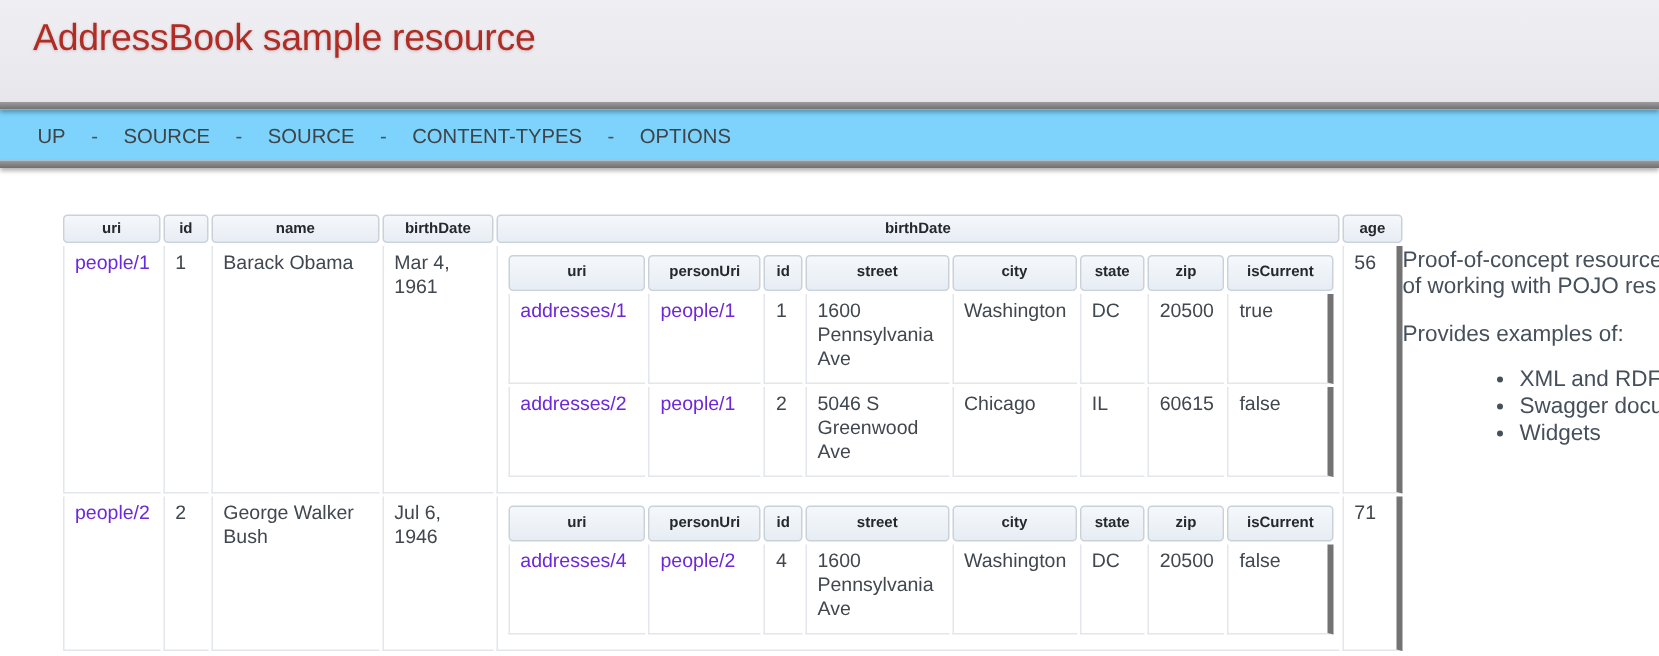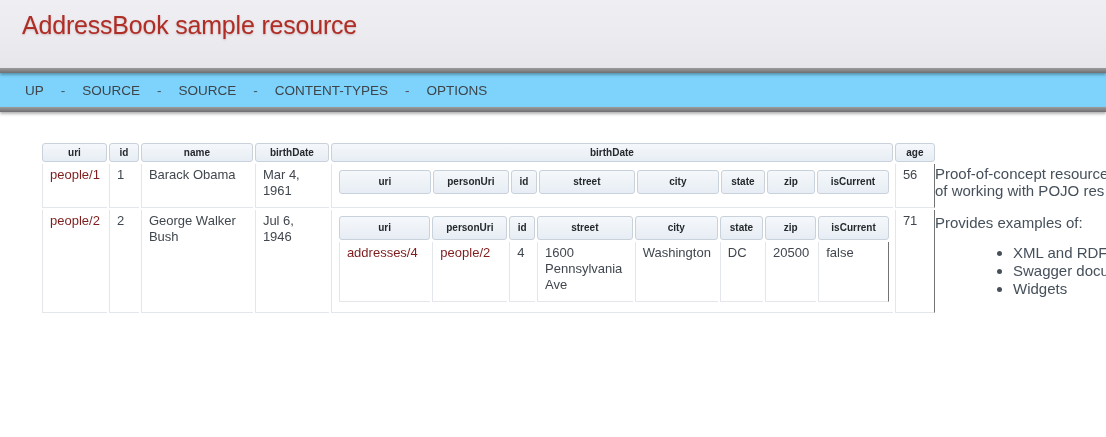--- a/index.html
+++ b/index.html
@@ -78,24 +78,24 @@
   td {
     font-size: 13px;
     color: #40474e;
     vertical-align: top;
     padding: 3px 7px 8px;
     border-left: 1px solid #e3e6ea;
     border-bottom: 1px solid #e3e6ea;
     line-height: 16px;
     background: #ffffff;
   }
-  td:last-child { border-right: 1px solid #737373; margin-left: 12px; }
+  td:last-child { border-right: 4px solid #737373; margin-left: 12px; }
   td.addr-wrap { padding: 2px 2px 8px 3px; }
 
-  a.res-link { color: #7f1d1d; text-decoration: none; }
+  a.res-link { color: #6d28d9; text-decoration: none; }
 
   .addr-table { margin: 2px 0 0 2px; }
 
   
   .sidebar {
     position: absolute;
     left: 935px;
     top: 24px;
     width: 420px;
     font-size: 15px;
@@ -179,20 +179,40 @@
                 <th class="chip">personUri</th>
                 <th class="chip">id</th>
                 <th class="chip">street</th>
                 <th class="chip">city</th>
                 <th class="chip">state</th>
                 <th class="chip">zip</th>
                 <th class="chip">isCurrent</th>
               </tr>
             </thead>
             <tbody>
+              <tr>
+                <td><a href="#" class="res-link">addresses/1</a></td>
+                <td><a href="#" class="res-link">people/1</a></td>
+                <td>1</td>
+                <td>1600 Pennsylvania Ave</td>
+                <td>Washington</td>
+                <td>DC</td>
+                <td>20500</td>
+                <td>true</td>
+              </tr>
+              <tr>
+                <td><a href="#" class="res-link">addresses/2</a></td>
+                <td><a href="#" class="res-link">people/1</a></td>
+                <td>2</td>
+                <td>5046 S Greenwood Ave</td>
+                <td>Chicago</td>
+                <td>IL</td>
+                <td>60615</td>
+                <td>false</td>
+              </tr>
             </tbody>
           </table>
         </td>
         <td>56</td>
       </tr>
 
       <tr>
         <td><a href="#" class="res-link">people/2</a></td>
         <td>2</td>
         <td>George Walker Bush</td>

